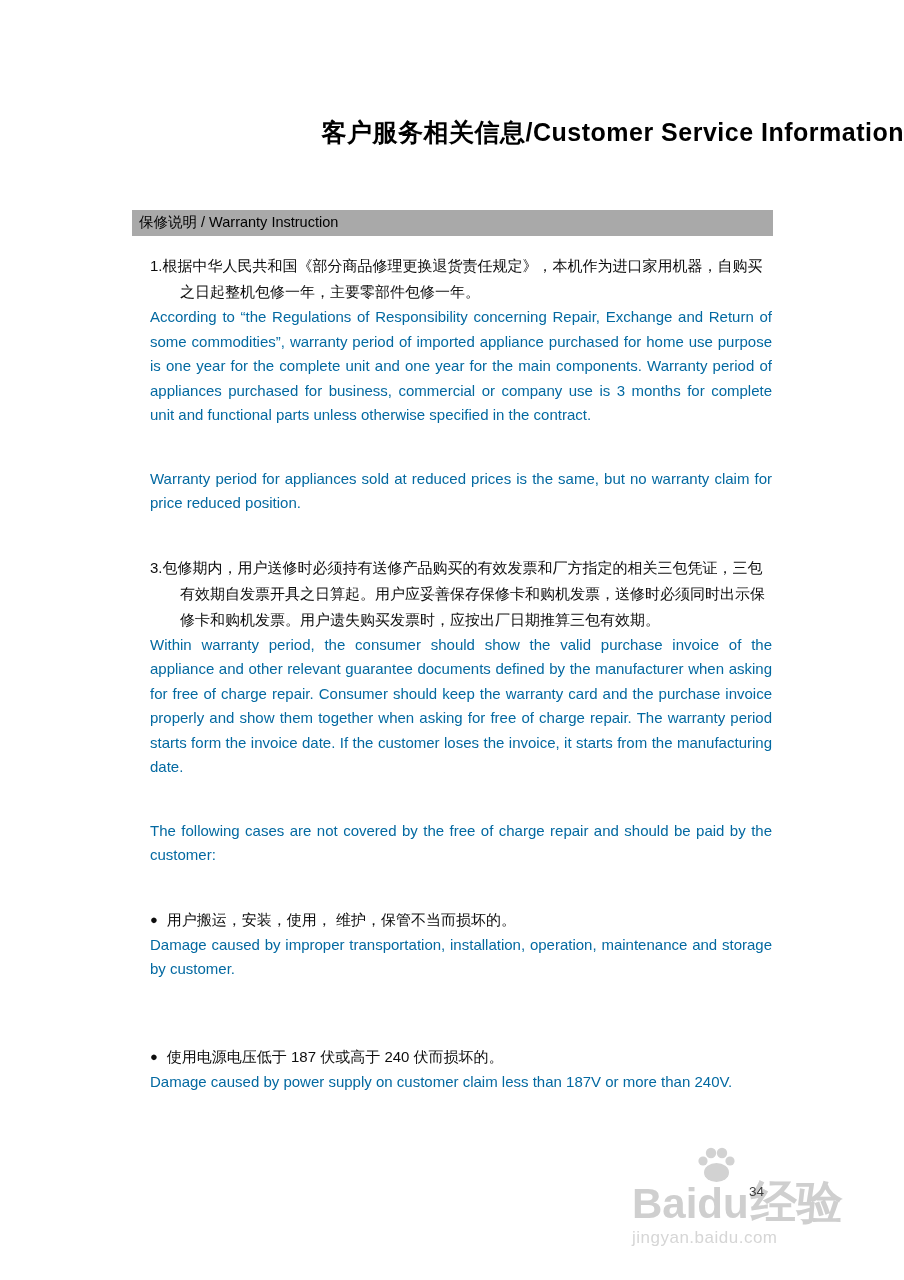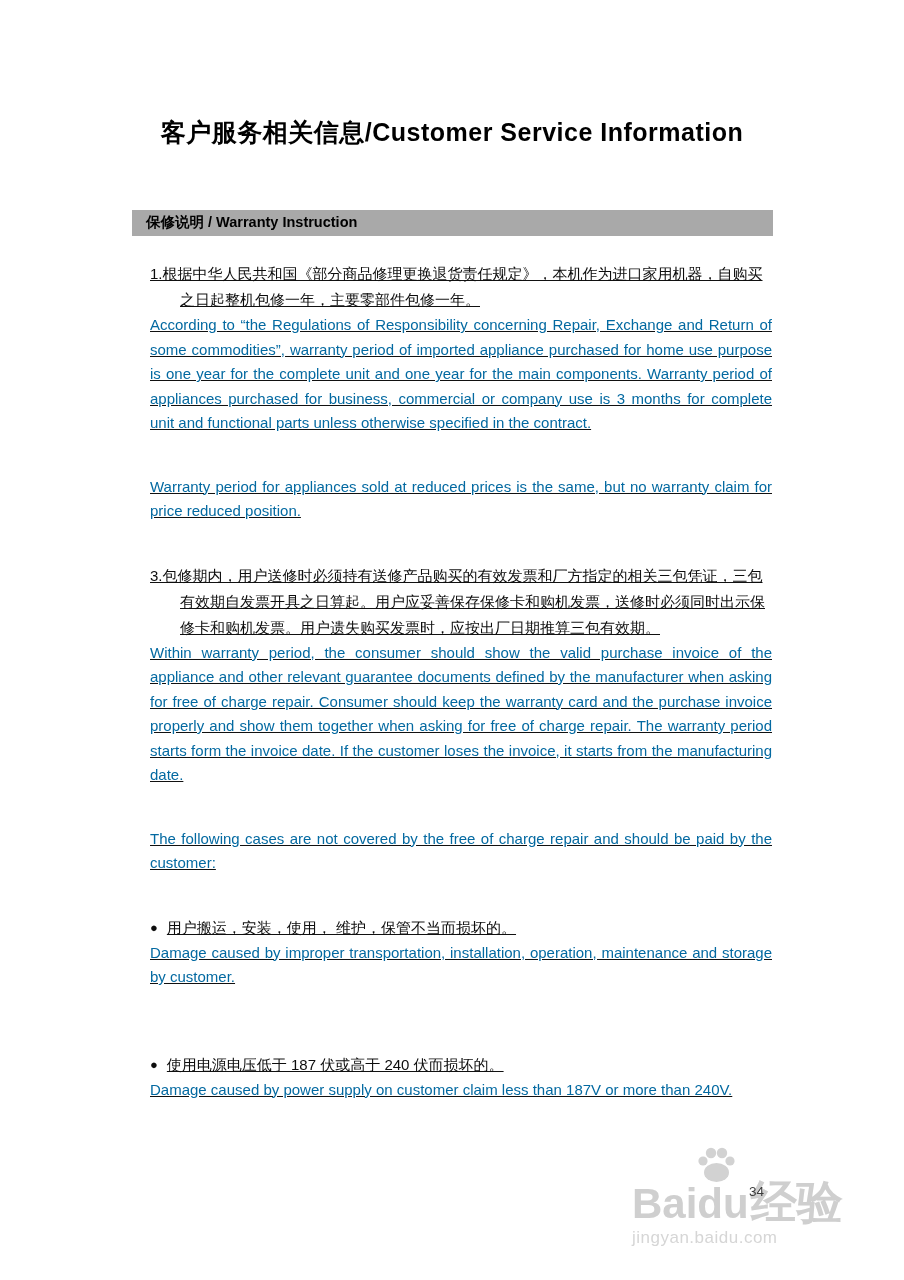--- a/index.html
+++ b/index.html
@@ -9,41 +9,40 @@
     height: 1280px;
     margin: 0 auto;
     background: #ffffff;
     overflow: hidden;
     font-family: "Liberation Sans", sans-serif;
     color: #111111;
   }
   .title {
     margin: 0;
     padding-top: 116px;
-    text-align: center;
+    text-align: right;
     font-size: 25px;
     font-weight: bold;
     color: #000000;
     letter-spacing: 0.5px;
   }
   .section-bar {
     box-sizing: border-box;
     margin: 61px 0 0 132px;
     width: 641px;
     background: #a9a9a9;
-    padding: 3px 6px 4px 14px;
+    padding: 3px 6px 4px 7px;
     font-size: 14.5px;
-    font-weight: bold;
+    font-weight: normal;
     color: #000000;
   }
   .content {
-    margin: 25px 134px 0 150px;
+    margin: 17px 134px 0 150px;
     width: 622px;
     font-size: 15px;
-    text-decoration: underline;
   }
   .block { margin-bottom: 39px; }
   .block.wide-gap { margin-bottom: 62px; }
   .zh {
     margin: 0;
     line-height: 26px;
     color: #0d0d0d;
   }
   .hanging {
     padding-left: 2em;

